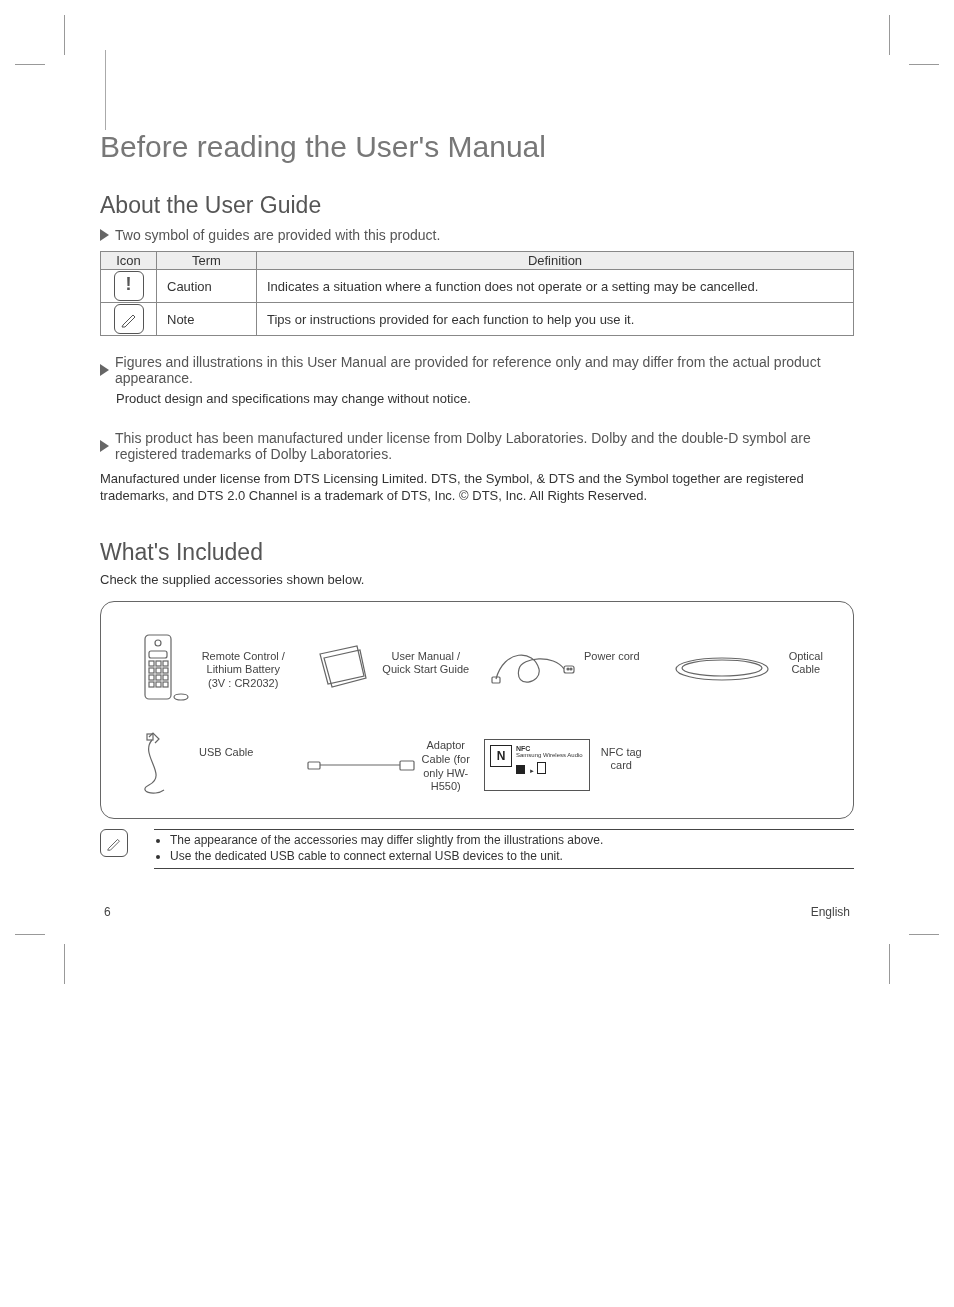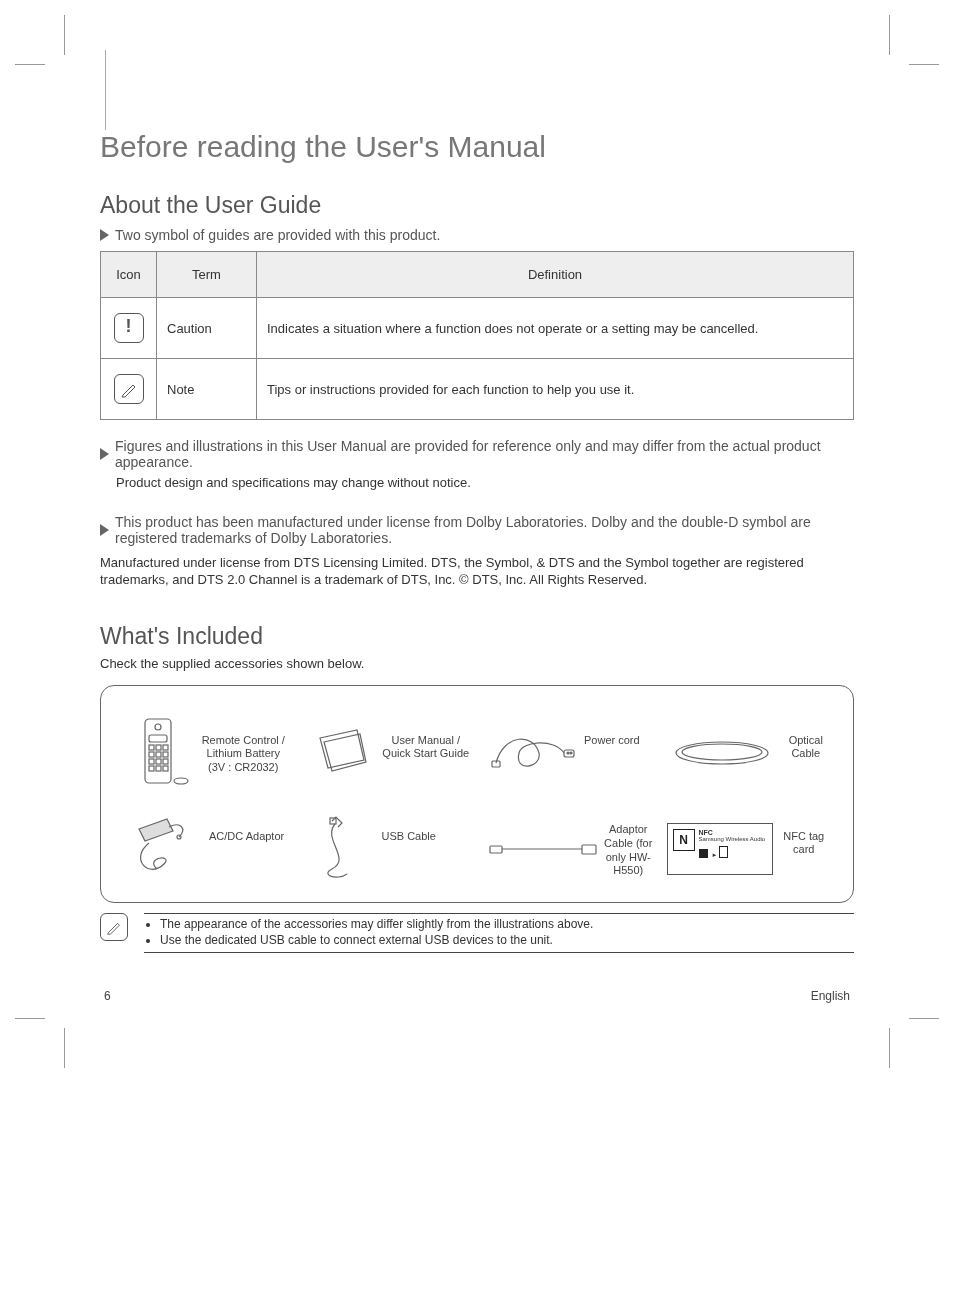--- a/index.html
+++ b/index.html
@@ -66,21 +66,21 @@
   }
   .sub-text { font-size: 14px; color: #555; }
 
   table.icon-table {
     width: 100%;
     border-collapse: collapse;
     margin-bottom: 18px;
   }
   table.icon-table th, table.icon-table td {
     border: 1px solid #888;
-    padding: 15px 10px;
+    padding: 1px 10px;
     font-size: 13px;
     text-align: left;
     font-weight: normal;
   }
   table.icon-table th {
     background: #eee;
     text-align: center;
   }
   table.icon-table td.icon-cell {
     width: 56px;
@@ -145,21 +145,21 @@
     text-align: center;
     color: #444;
     line-height: 1.25;
     margin-top: 4px;
     min-height: 42px;
   }
 
   .footnote-row {
     display: flex;
     align-items: flex-start;
-    gap: 16px;
+    gap: 26px;
     margin-top: 10px;
     margin-bottom: 6px;
   }
   .footnote-icon .note-icon { width: 28px; height: 28px; }
   .footnote-list { flex: 1; border-top: 1px solid transparent; }
   .footnote-list ul { list-style: disc; padding-left: 16px; }
   .footnote-list li { font-size: 12px; color: #333; line-height: 1.4; }
   .footnote-row-wrap { border-bottom: 1.2px solid #444; padding-bottom: 3px; border-top: 1.2px solid #444; padding-top: 2px; }
 
   .page-foot {
@@ -314,31 +314,20 @@
       <div class="item">
         <div class="pic">
           <svg width="110" height="50" viewBox="0 0 110 50">
             <ellipse cx="55" cy="25" rx="46" ry="11"></ellipse>
             <ellipse cx="55" cy="24" rx="40" ry="8"></ellipse>
           </svg>
         </div>
         <div class="label">Optical Cable</div>
       </div>
 
-      <div class="item">
-        <div class="pic">
-          <svg width="90" height="80" viewBox="0 0 90 80">
-            <path d="M20 20 L48 10 L54 22 L26 32 Z" fill="#ddd" stroke="#666"></path>
-            <path d="M50 18 C 62 12, 68 20, 60 28"></path>
-            <circle cx="60" cy="28" r="2"></circle>
-            <path d="M30 34 C 10 50, 30 70, 45 55 C 55 45, 25 48, 38 60"></path>
-          </svg>
-        </div>
-        <div class="label">AC/DC Adaptor</div>
-      </div>
 
       <div class="item">
         <div class="pic">
           <svg width="80" height="80" viewBox="0 0 80 80">
             <path d="M30 12 L34 8 L40 14 L36 18"></path>
             <path d="M33 15 C 20 30, 50 50, 30 60 C 18 66, 35 72, 45 65"></path>
             <rect x="28" y="9" width="6" height="6"></rect>
           </svg>
         </div>
         <div class="label">USB Cable</div>

